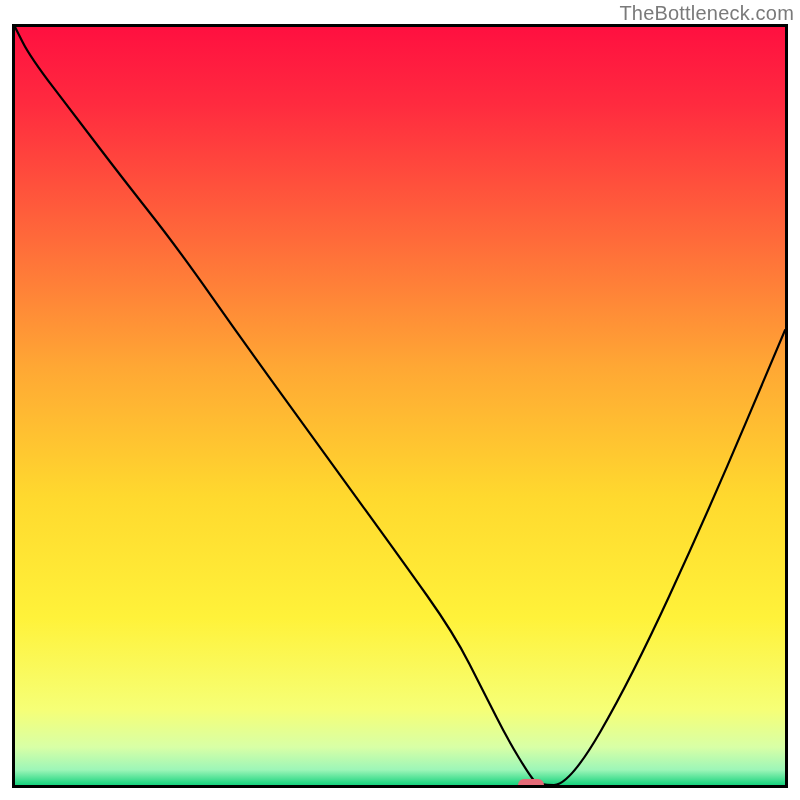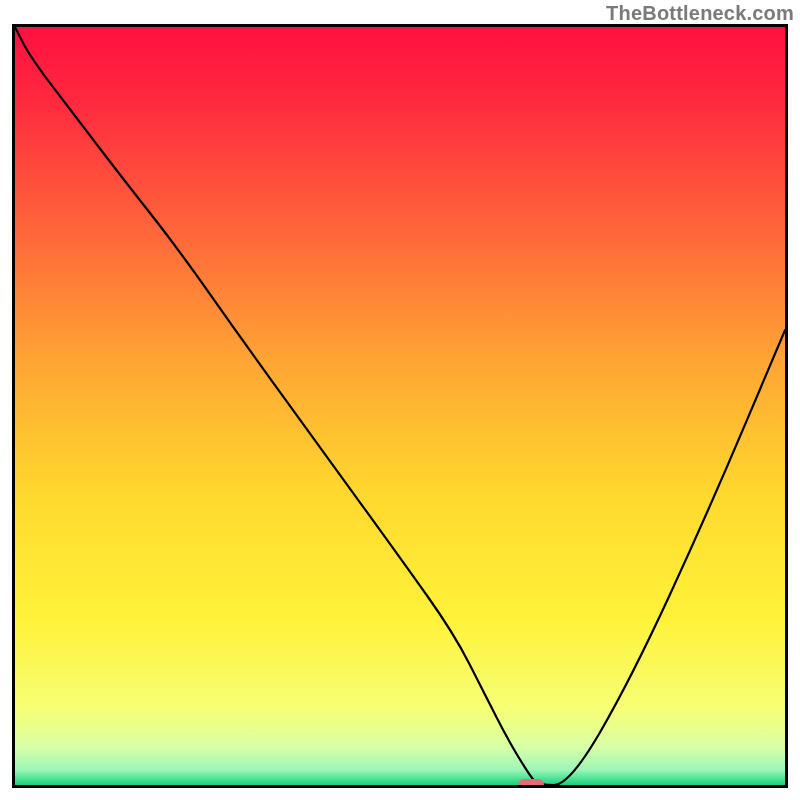--- a/index.html
+++ b/index.html
@@ -14,21 +14,21 @@
   .wrap {
     position: relative;
     width: 800px;
     height: 800px;
   }
   .watermark {
     position: absolute;
     top: 2px;
     right: 6px;
     font-size: 20px;
-    font-weight: bold;
+    font-weight: normal;
     color: #7a7a7a;
     letter-spacing: 0.2px;
   }
   .chart-border {
     position: absolute;
     left: 12px;
     top: 24px;
     width: 776px;
     height: 764px;
     border: 3px solid #000;

